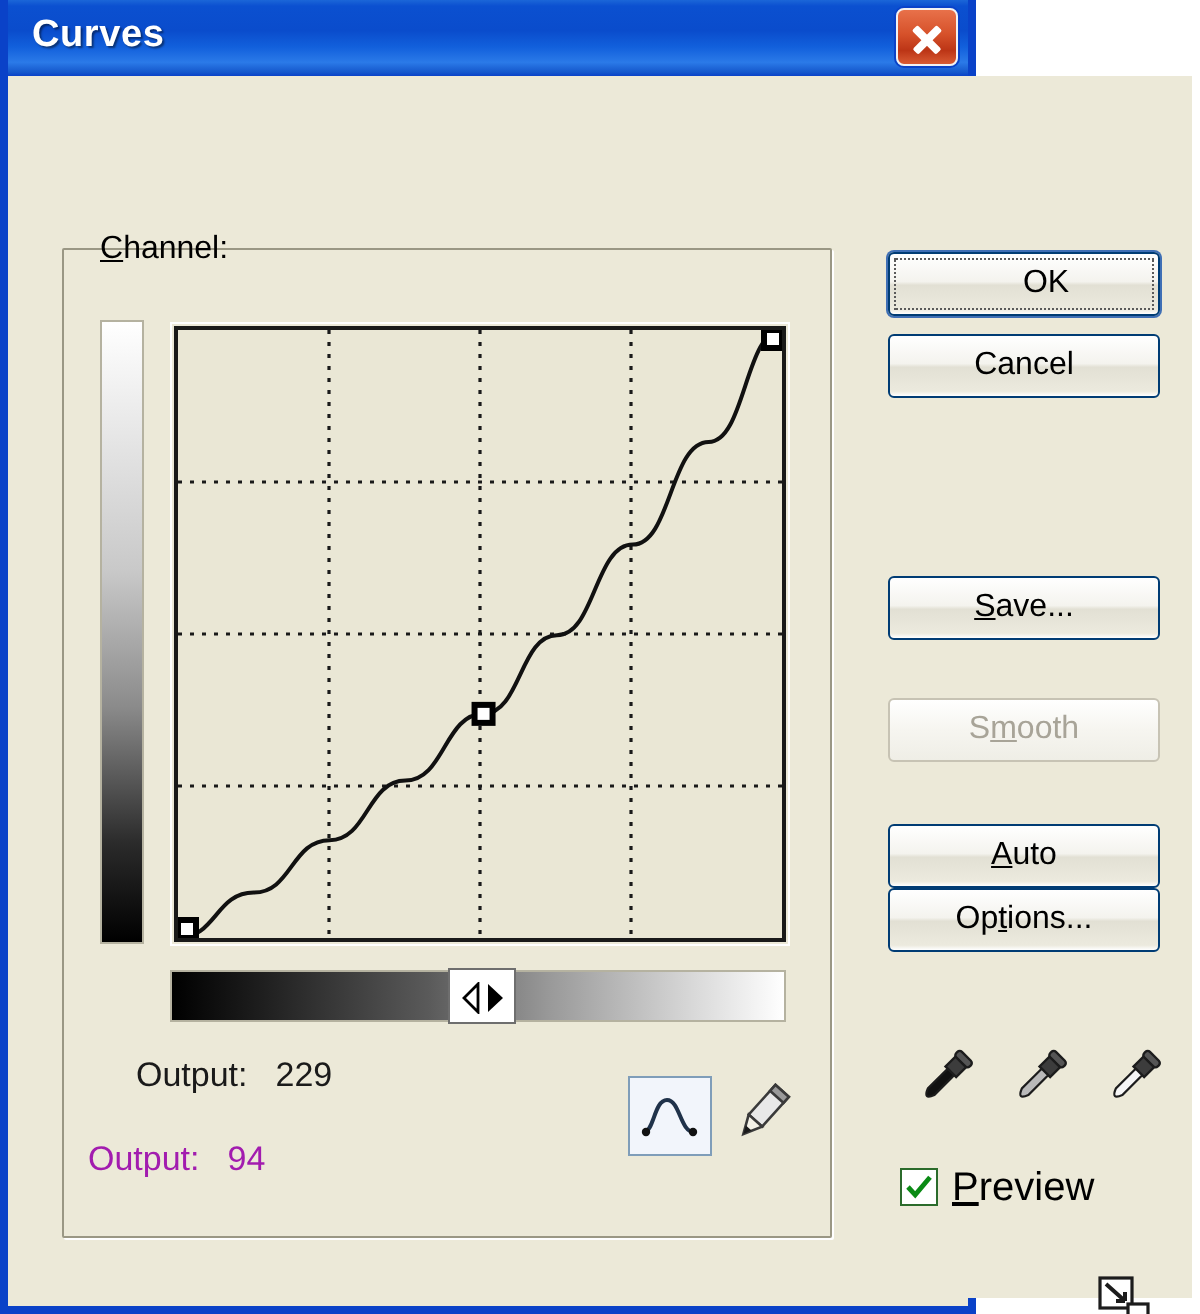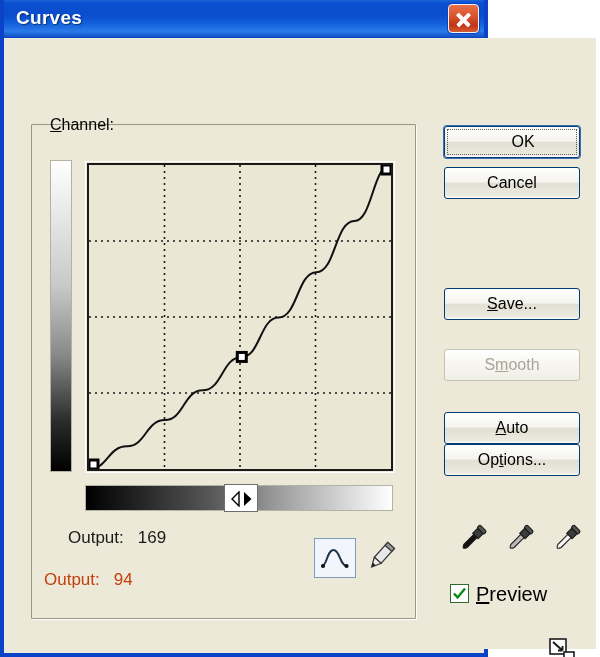--- a/index.html
+++ b/index.html
@@ -175,21 +175,21 @@
 
   
   .io-input {
     position: absolute;
     left: 64px; top: 490px;
     font-size: 17px; color: #1a1a1a;
   }
   .io-output {
     position: absolute;
     left: 40px; top: 532px;
-    font-size: 17px; color: #c2410c;
+    font-size: 17px; color: #a21caf;
   }
   .io-val { display: inline-block; margin-left: 14px; }
 
   
   .tool-curve {
     position: absolute;
     left: 310px; top: 500px;
     width: 42px; height: 40px;
     background: #f2f5fb;
     border: 1px solid #7f9db9;
@@ -335,21 +335,21 @@
     <div class="hgrad-frame">
       <div class="hgrad"></div>
       <div class="hgrad-thumb">
         <svg width="26" height="16" viewBox="0 0 26 16">
           <path d="M10 1 L10 15 L3 8 Z" fill="#ffffff" stroke="#000000" stroke-width="1.4"></path>
           <path d="M15 1 L15 15 L22.5 8 Z" fill="#000000"></path>
         </svg>
       </div>
     </div>
 
-    <div class="io-input"><span>Output:</span><span class="io-val">169</span></div>
+    <div class="io-input"><span>Output:</span><span class="io-val">229</span></div>
     <div class="io-output"><span>Output:</span><span class="io-val">94</span></div>
 
     <div class="tool-curve">
       <svg width="32" height="30" viewBox="0 0 32 30">
         <path d="M3 23 C8 23 8 7 14.5 7 C21 7 21 23 28 23" fill="none" stroke="#20324a" stroke-width="2"></path>
         <circle cx="4" cy="23" r="2.1" fill="#111"></circle>
         <circle cx="27.5" cy="23" r="2.1" fill="#111"></circle>
       </svg>
     </div>
 

